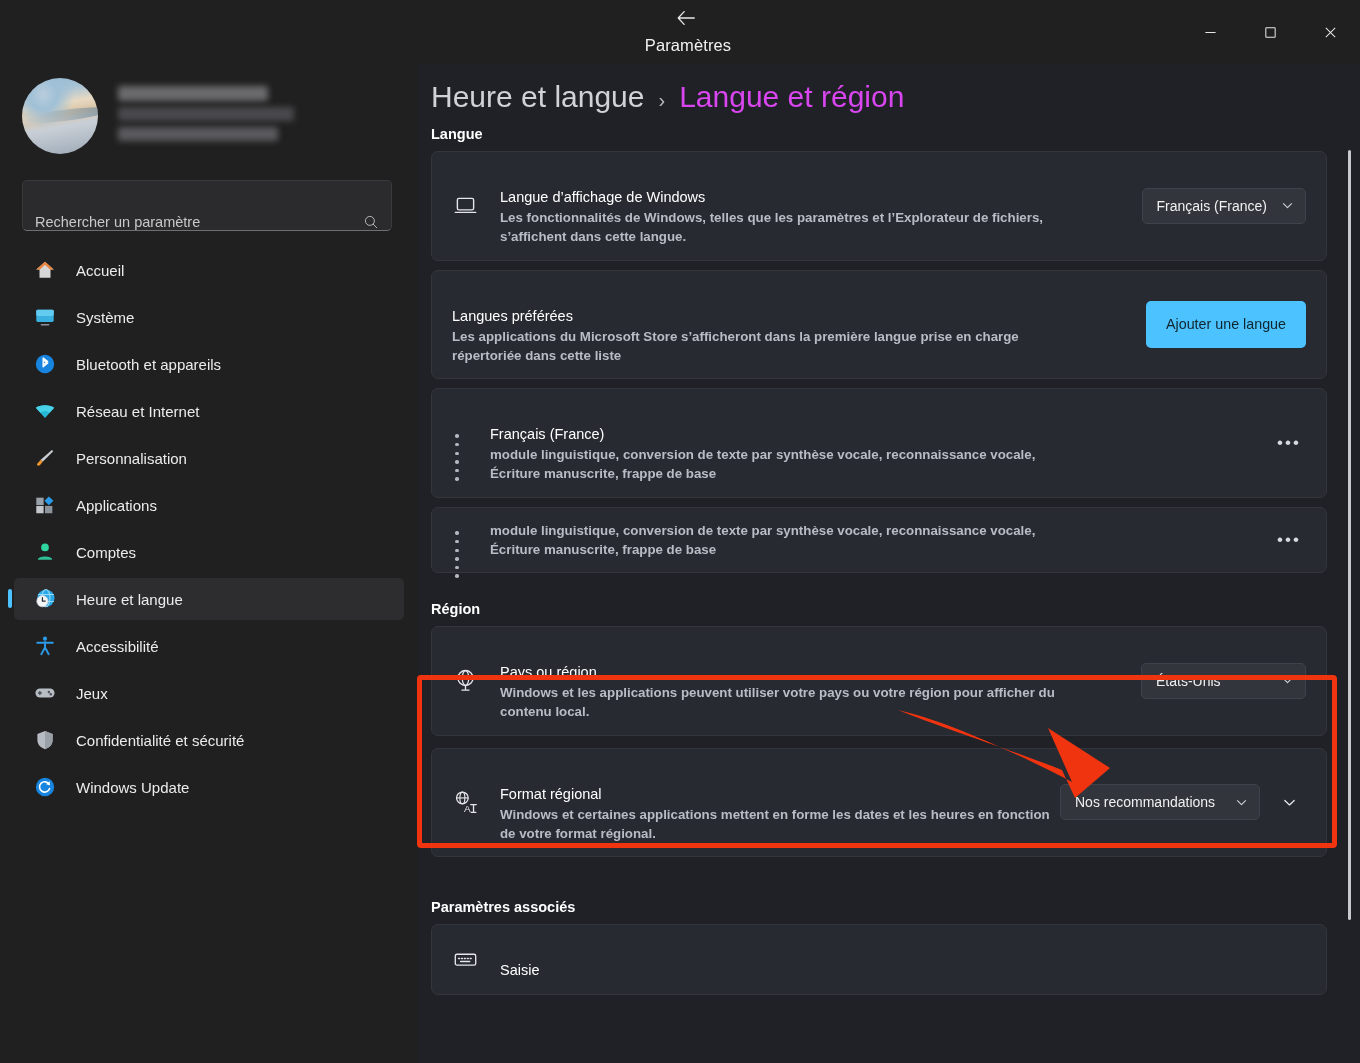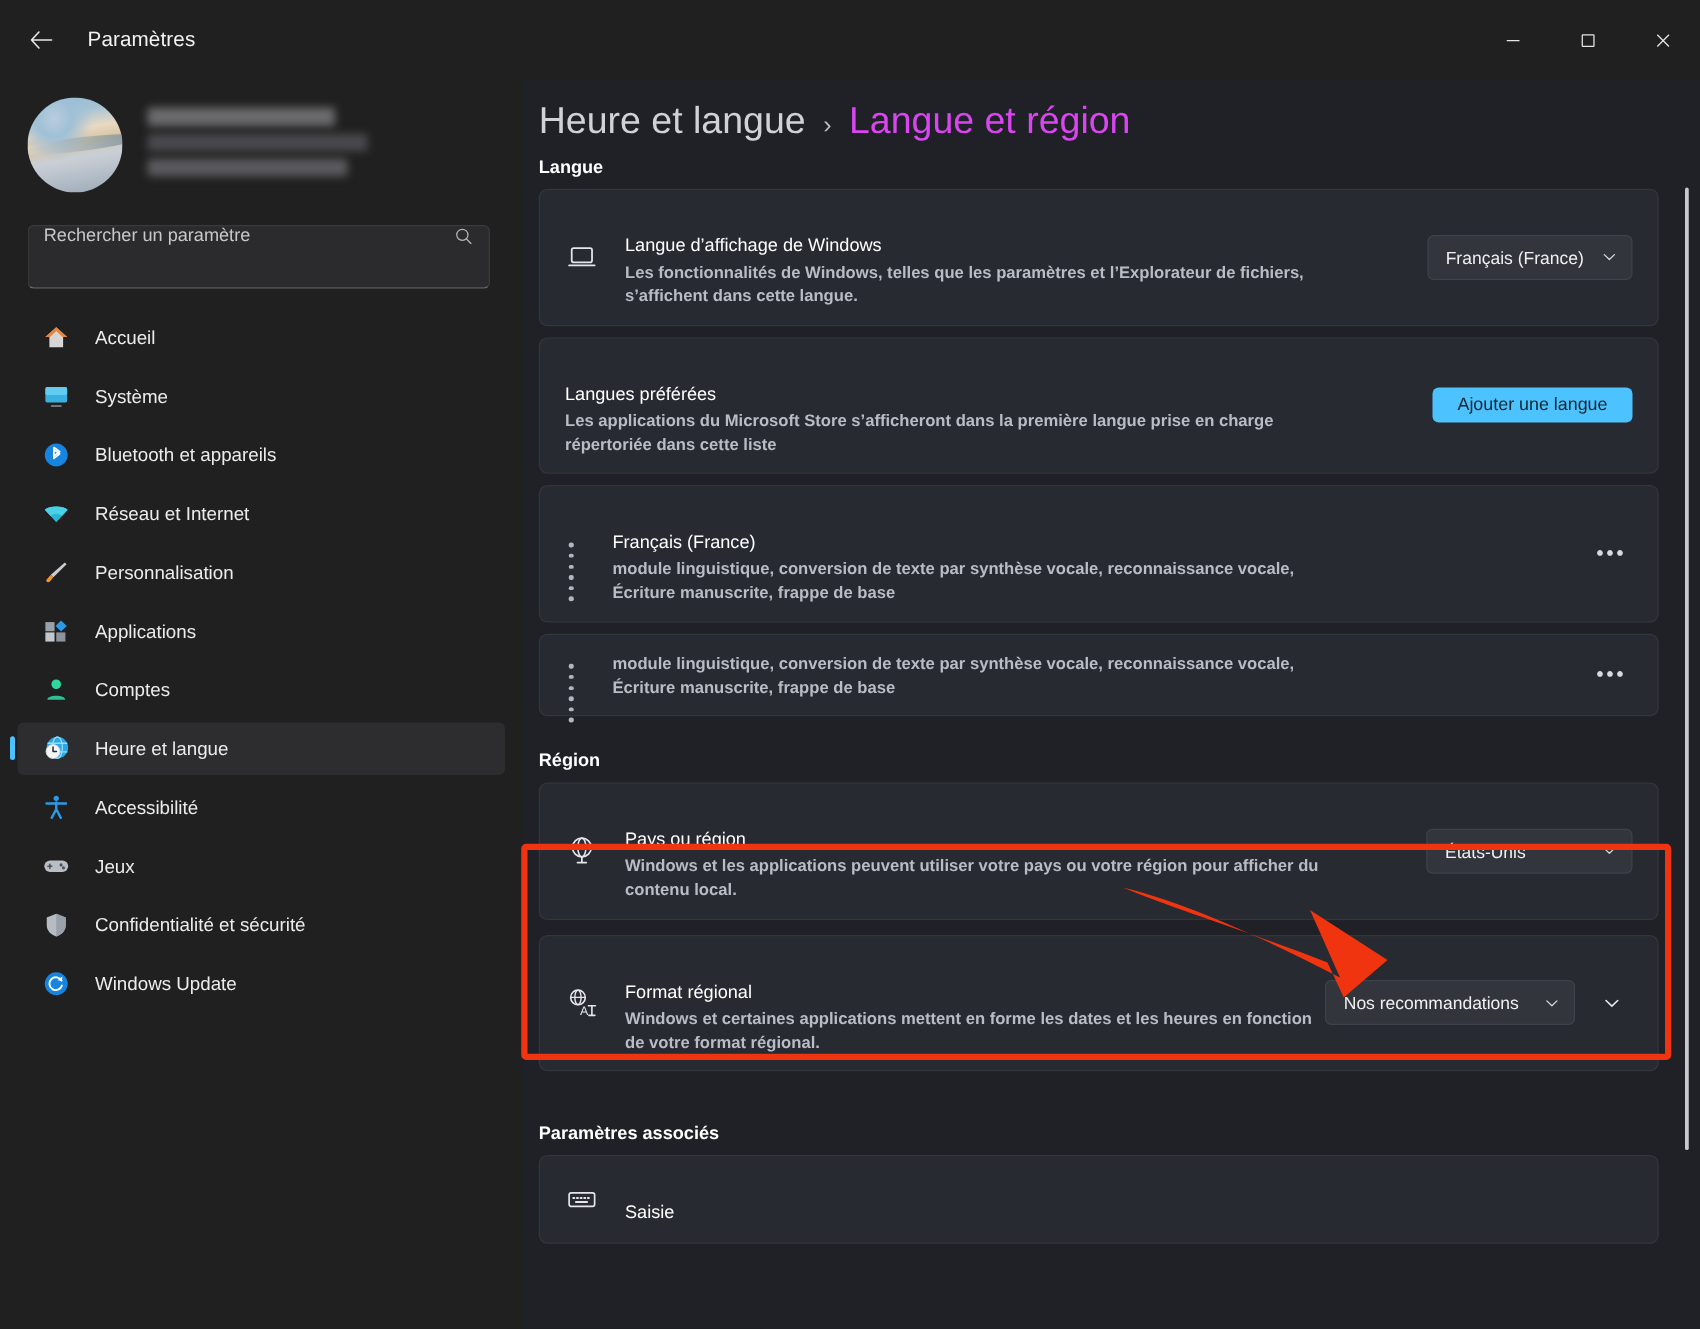--- a/index.html
+++ b/index.html
@@ -13,21 +13,21 @@
     position: relative;
     width: 1360px; height: 1063px;
     background: #1f1f21;
   }
 
   
   .titlebar {
     position: absolute; top: 0; left: 0;
     width: 1360px; height: 64px;
     background: #202020;
-    display: flex; align-items: center;
+    display: flex; align-items: center; flex-direction: column;
   }
   .back-btn {
     width: 42px; height: 36px; margin-left: 12px;
     display: flex; align-items: center; justify-content: center;
     border-radius: 5px; cursor: pointer;
   }
   .back-btn svg { width: 22px; height: 22px; }
   .app-title {
     margin-left: 16px;
     font-size: 16.5px; color: #f2f2f2; letter-spacing: .1px;
@@ -77,21 +77,21 @@
   .bl2 { width: 176px; height: 14px; background: #4a4a4e; }
   .bl3 { width: 160px; height: 14px; background: #5b5b5f; }
 
   .search-wrap {
     margin: 26px 0 0 22px;
     width: 370px; height: 51px;
     background: #2b2b2d;
     border: 1px solid #3a3a3c;
     border-bottom: 1.6px solid #6f6f72;
     border-radius: 5px;
-    display: flex; align-items: flex-start;
+    display: flex; align-items: flex-end;
     padding: 0 12px;
   }
   .search-wrap input {
     flex: 1; background: transparent; border: none; outline: none;
     color: #d8d8d8; font-size: 14.5px;
     font-family: "Liberation Sans", sans-serif;
   }
   .search-wrap input::placeholder { color: #c8c8c8; }
   .search-ic { width: 16px; height: 16px; opacity: .85; }
 
@@ -164,21 +164,21 @@
     display: flex; align-items: center; justify-content: space-between;
     padding: 0 11px 0 14px;
     cursor: pointer; flex: none;
   }
   .dropdown span { font-size: 14px; color: #f0f0f0; white-space: nowrap; }
   .dropdown .chev { margin-left: 14px; width: 13px; height: 13px; opacity: .9; }
 
   .btn-accent {
     background: #4cc2ff; color: #10252e;
     border: none; border-radius: 5px;
-    height: 28px; padding: 0 20px;
+    height: 47px; padding: 0 20px;
     font-size: 14.3px; cursor: pointer; flex: none;
     font-family: "Liberation Sans", sans-serif;
     text-align: center;
   }
 
   .grip { width: 14px; height: 22px; margin-right: 24px; flex: none; }
   .grip i {
     display: block; float: left;
     width: 3.4px; height: 3.4px; border-radius: 50%;
     background: #b3b7bf; margin: 2.6px 3.2px;

